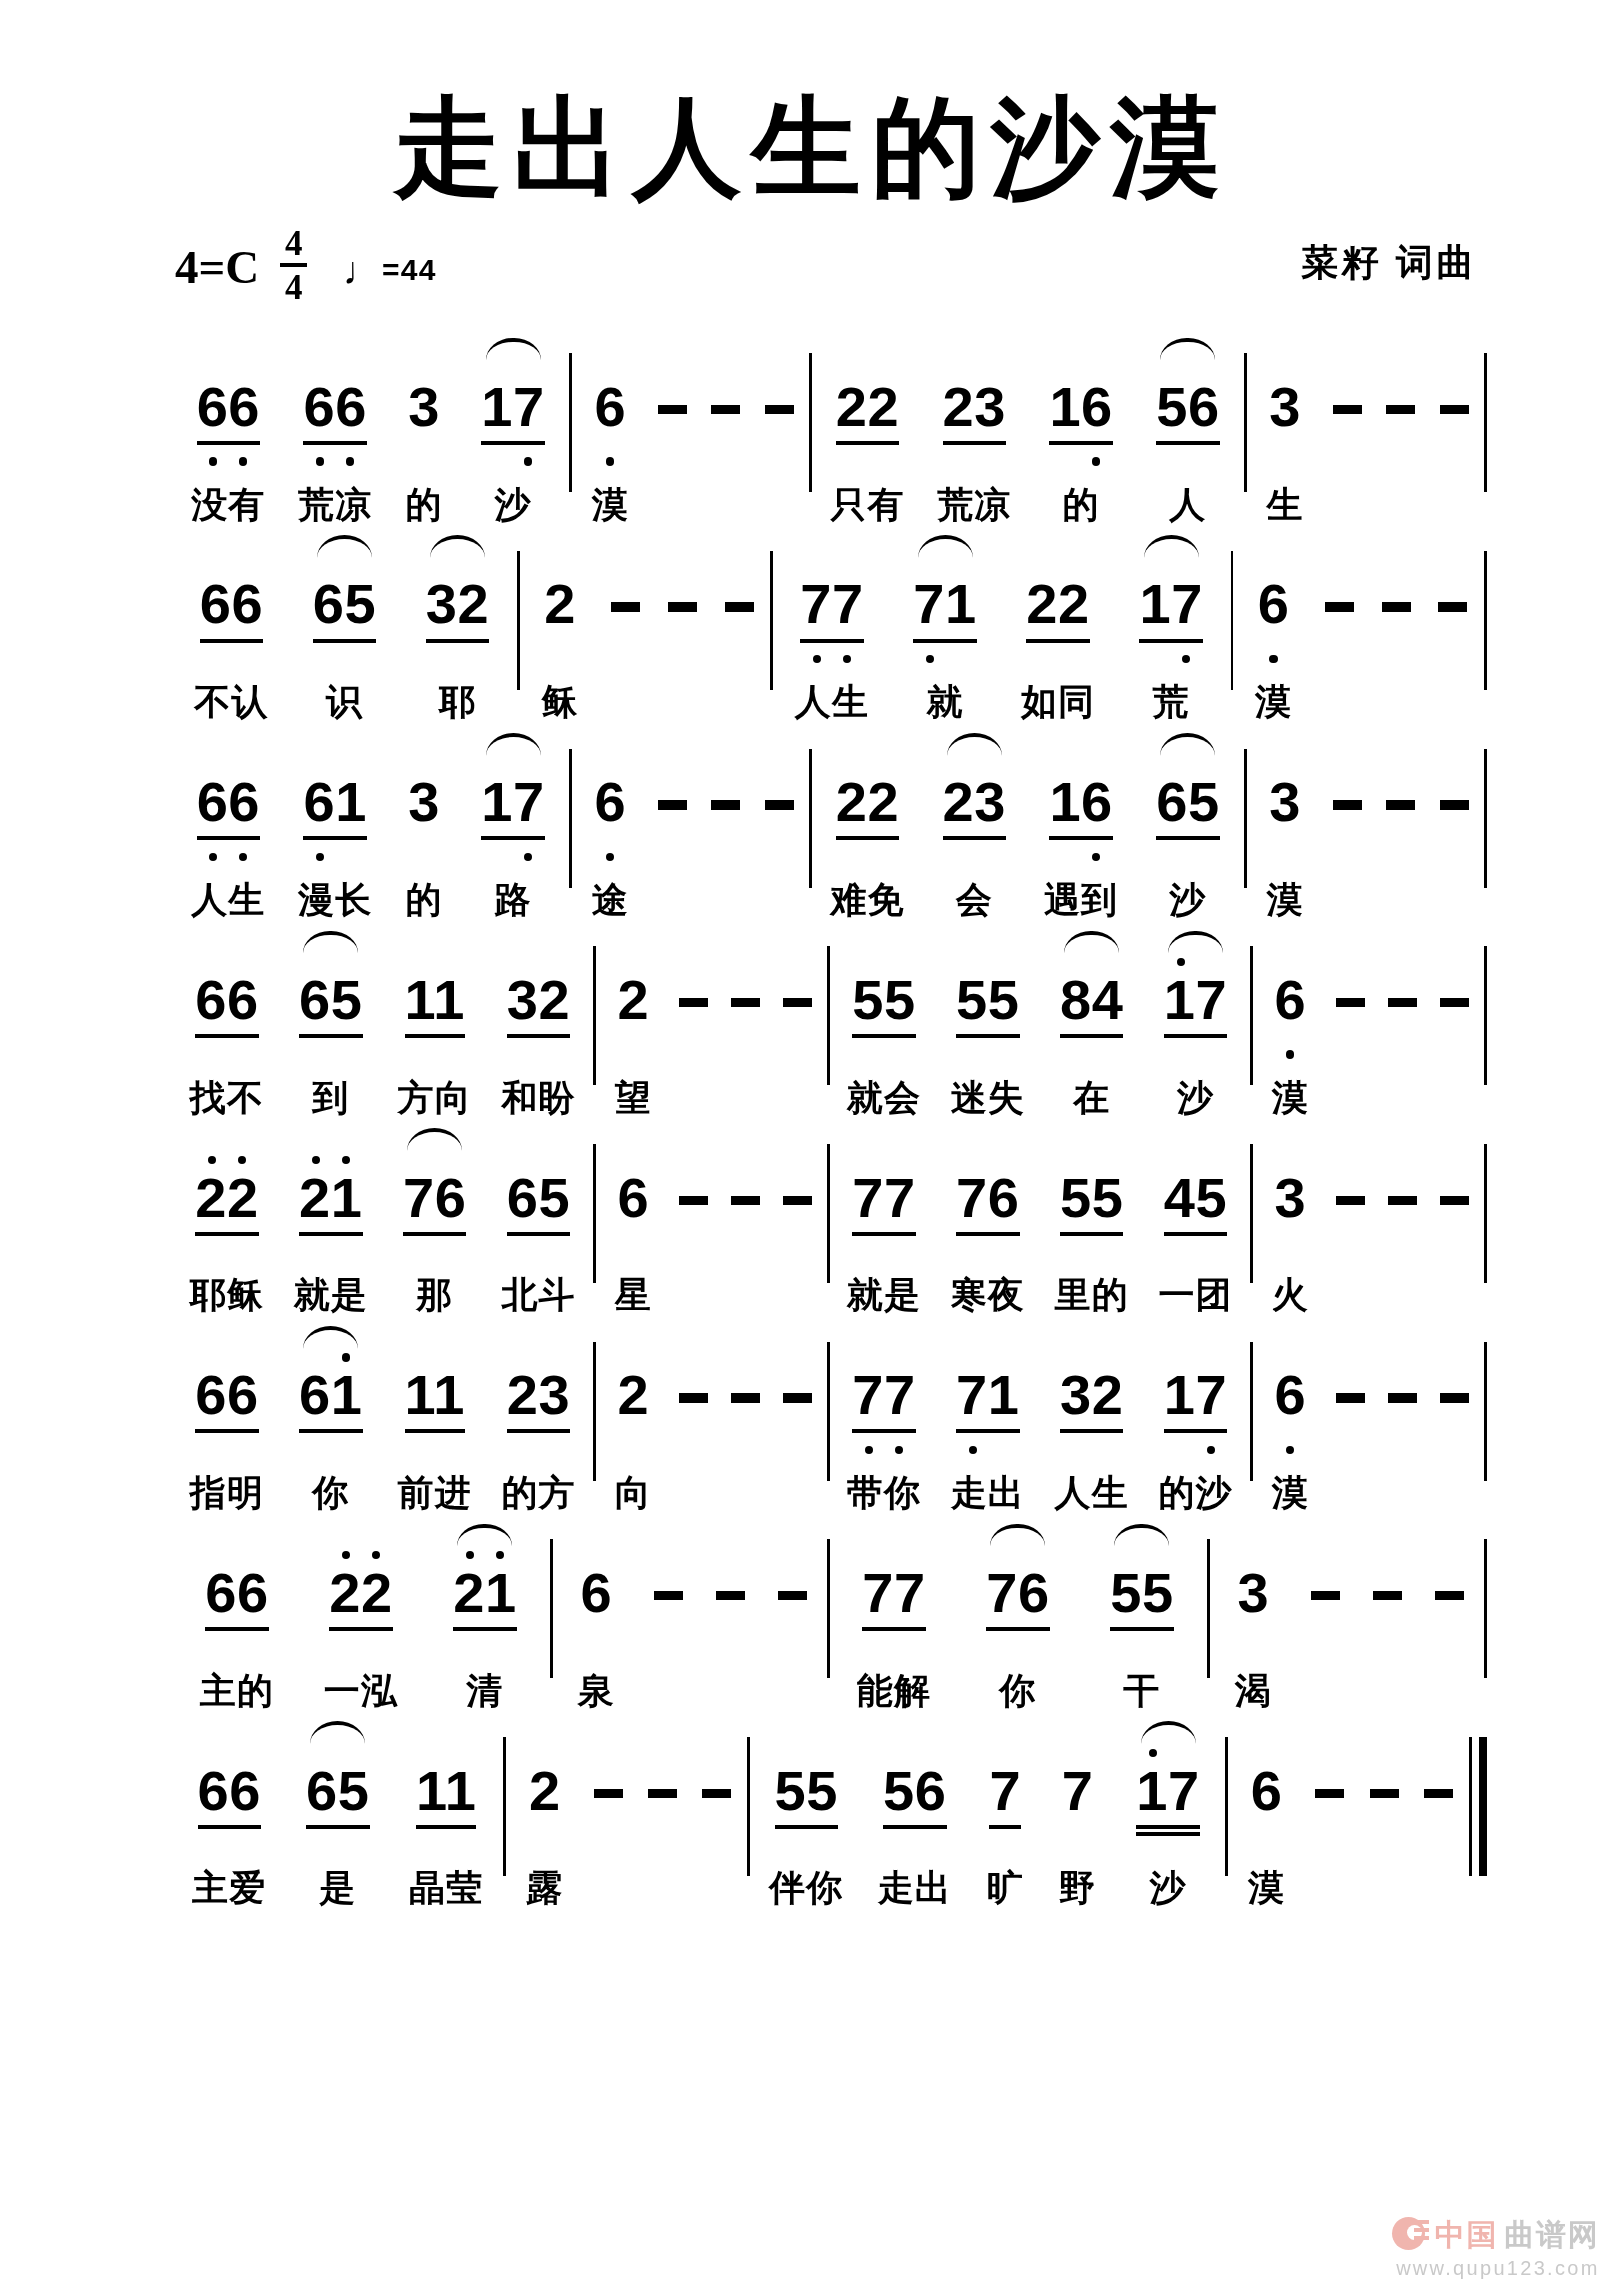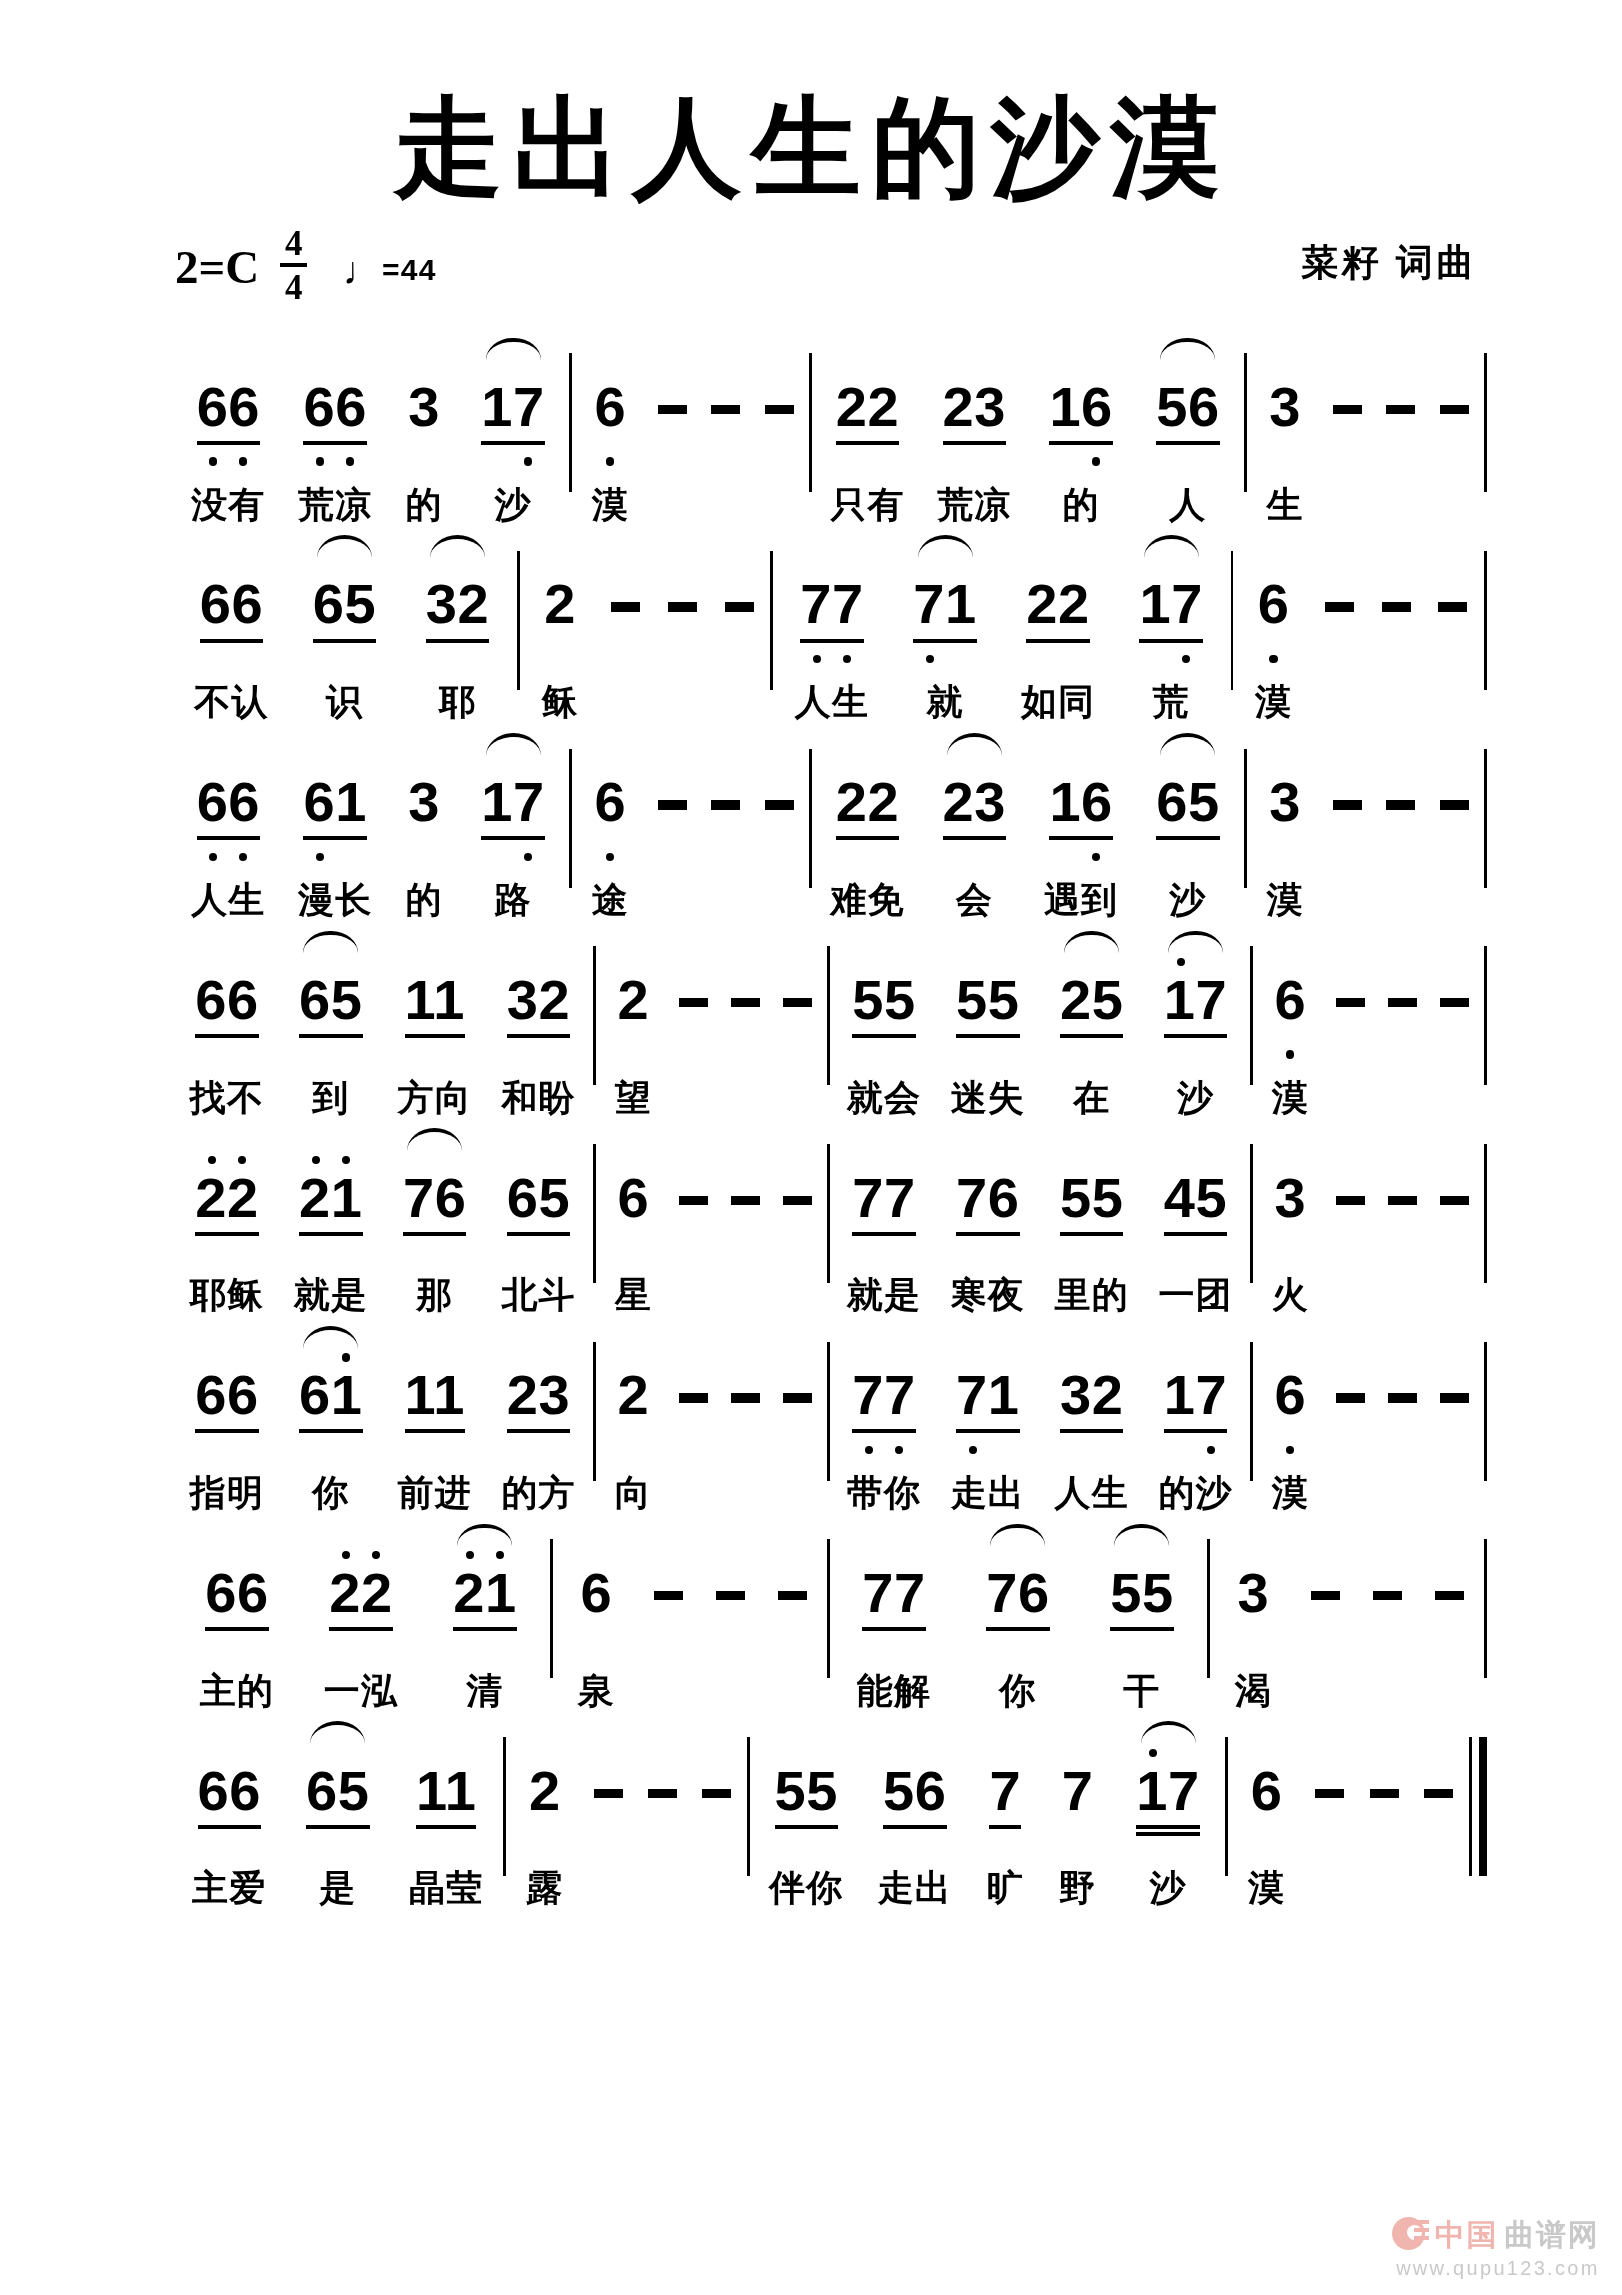--- a/index.html
+++ b/index.html
@@ -91,21 +91,21 @@
 </style>
 </head>
 <body>
 
 <div class="page">
 
   <div class="title">走出人生的沙漠</div>
 
   <div class="meta-row">
     <div class="keysig">
-      <span class="key-main">2=C</span>
+      <span class="key-main">4=C</span>
       <span class="timesig">
         <span class="ts-top">4</span>
         <span class="ts-bot">4</span>
       </span>
       <span class="tempo">
         <span class="tempo-note">♩</span>
         <span class="tempo-eq">=44</span>
       </span>
     </div>
     <div class="author">菜籽 词曲</div>
@@ -1003,21 +1003,21 @@
         <div class="cell note" style="flex-grow: 3;">
           <div class="z-slur">
             <div class="slur-arc" style="width: 55px;"></div>
           </div>
           <div class="z-dots">
             <span class="dotslot"></span>
             <span class="dotslot"></span>
           </div>
           <div class="z-dg">
             <div class="dgwrap">
-              <span class="dg u1">25</span>
+              <span class="dg u1">84</span>
             </div>
           </div>
           <div class="z-dots">
             <span class="dotslot"></span>
             <span class="dotslot"></span>
           </div>
           <div class="z-lyric">在</div>
         </div>
         <div class="cell note" style="flex-grow: 3;">
           <div class="z-slur">

